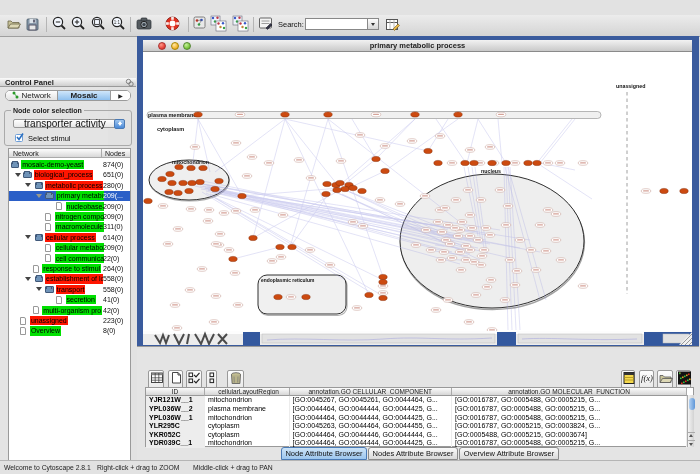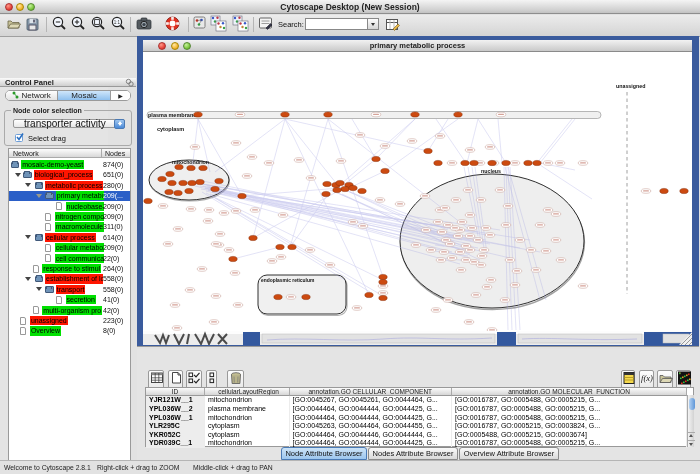--- a/index.html
+++ b/index.html
@@ -65,26 +65,20 @@
 #vscroll { position:absolute; left:541px; top:7px; width:7px; height:52px;
   background:linear-gradient(90deg,#f4f4f4,#d2d2d2); border-left:1px solid #aaa; }
 .btab { position:absolute; top:447px; height:13px; font-size:7.5px; line-height:12px;
   text-align:center; color:#111; background:linear-gradient(#fafafa,#d9d9d9);
   border:1px solid #8a8a8a; border-radius:3px 3px 0 0; }
 #statusbar { left:0; top:460px; width:700px; height:14px; background:#e2e2e2; border-top:1px solid #b5b5b5; }
 #statusbar span { position:absolute; top:3px; font-size:6.8px; color:#222; }
 
 </style></head><body>
 <div id="wrap">
-<div id="titlebar" class="abs">
-<div class="light" style="left:5px;background:radial-gradient(circle at 35% 30%,#ff9a8a,#e8453c 60%,#b1281f);border:0.5px solid #a33;"></div>
-<div class="light" style="left:16px;background:radial-gradient(circle at 35% 30%,#ffe9a8,#f5b733 60%,#c78a1a);border:0.5px solid #a80;"></div>
-<div class="light" style="left:27px;background:radial-gradient(circle at 35% 30%,#c8f0a0,#7ec93e 60%,#4f9420);border:0.5px solid #583;"></div>
-<div class="t">Cytoscape Desktop (New Session)</div>
-    </div>
 <div id="toolbar" class="abs">
 <svg class="abs" style="left:6px;top:1px;" width="16" height="16">
         <path d="M2 12 L2 5 L5 5 L6.5 6.5 L13 6.5 L13 12 Z" fill="#c9c39a" stroke="#6b6548" stroke-width="0.8"></path>
         <path d="M2 12 L4.5 8 L14.5 8 L12 12 Z" fill="#ddd8b5" stroke="#6b6548" stroke-width="0.8"></path>
       </svg>
       <svg class="abs" style="left:25px;top:1px;" width="16" height="16">
         <rect x="2" y="3" width="11" height="11" rx="1" fill="#8899aa" stroke="#445566" stroke-width="0.8"></rect>
         <rect x="4.5" y="3" width="6" height="4" fill="#dde4ea"></rect>
         <rect x="8" y="3.5" width="2" height="3" fill="#667"></rect>
         <rect x="4" y="9" width="7" height="5" fill="#e8e8e8" stroke="#556"></rect>
@@ -184,38 +178,38 @@
           <circle cx="6" cy="6" r="2.2" fill="none" stroke="#777" stroke-width="0.9"></circle>
         </svg>
 </div>
 <div id="tabs" class="abs">
 <div class="tab" style="width:52px;background:linear-gradient(#fefefe,#e3e3e3);border-right:1px solid #9a9a9a;">
 <svg width="7" height="8" style="vertical-align:-1px;">
             <circle cx="2" cy="2" r="1.5" fill="#2a9a2a"></circle>
             <circle cx="5" cy="6" r="1.5" fill="#2a9a2a"></circle>
             <line x1="2" y1="2" x2="5" y2="6" stroke="#2a9a2a" stroke-width="0.8"></line>
           </svg> Network</div>
-<div class="tab" style="width:53px;background:linear-gradient(#cfe6fa,#8fc0ee);font-weight:normal;border-right:1px solid #9a9a9a;">Mosaic</div>
+<div class="tab" style="width:53px;background:linear-gradient(#cfe6fa,#8fc0ee);font-weight:bold;border-right:1px solid #9a9a9a;">Mosaic</div>
 <div class="tab" style="width:19px;background:#fdfdfd;font-size:6px;line-height:10px;">▶</div>
 </div>
 <div id="gbox" class="abs">
         <div class="lbl">Node color selection</div>
 <div id="dd">
           <div class="txt">transporter activity</div>
           <div class="spin">
 <div style="position:absolute;left:2.5px;top:1.2px;width:0;height:0;border-left:2.5px solid transparent;border-right:2.5px solid transparent;border-bottom:3px solid #fff;"></div>
 <div style="position:absolute;left:2.5px;bottom:1.2px;width:0;height:0;border-left:2.5px solid transparent;border-right:2.5px solid transparent;border-top:3px solid #fff;"></div>
 </div>
         </div>
 <div id="cb">
           <svg width="10" height="10" style="position:absolute;left:-1px;top:-3px;">
             <path d="M2 5 L4 7.5 L8 1.5" fill="none" stroke="#2a6fc0" stroke-width="1.6"></path>
           </svg>
         </div>
-<span style="position:absolute;left:23px;top:23px;font-size:7.5px;color:#111;">Select drag</span>
+<span style="position:absolute;left:23px;top:23px;font-size:7.5px;color:#111;">Select stimul</span>
 </div>
 <div id="treebox" class="abs">
 <div id="treehdr">
           <span style="left:4px;">Network</span>
           <span style="left:96px;">Nodes</span>
 <div style="position:absolute;left:92px;top:0;width:1px;height:9px;background:#aaa;"></div>
         </div>
 <div class="trow" style="top:10.5px;">
 <div class="fold" style="left:1.7px;"></div>
 <div class="hl" style="left:12.2px;max-width:82px;background:#00e000;">mosaic-demo-yeast</div>

